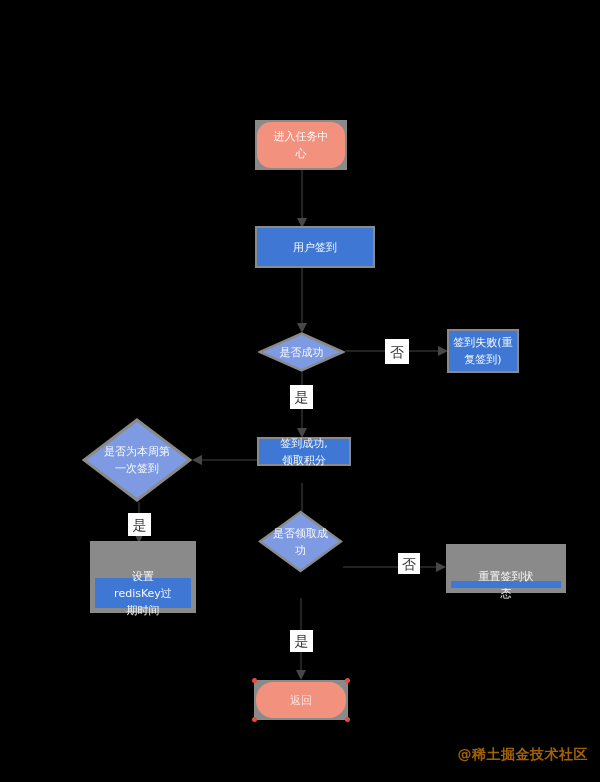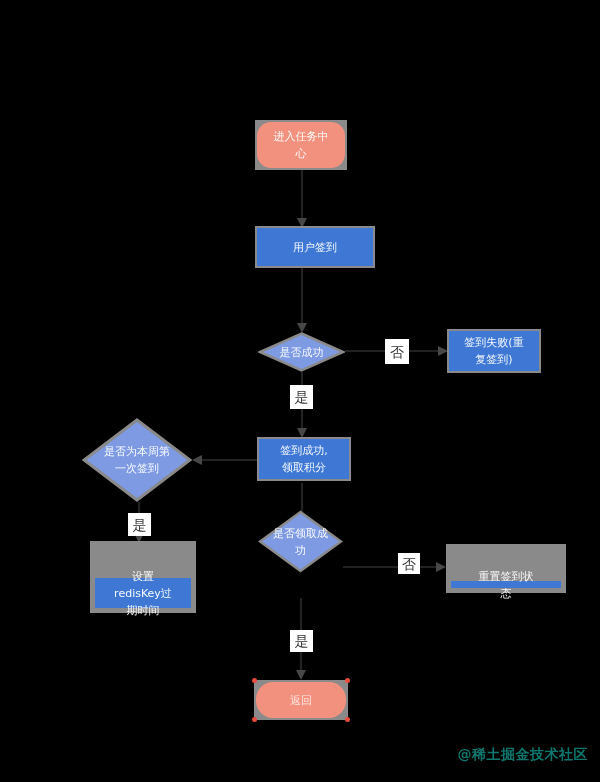--- a/index.html
+++ b/index.html
@@ -24,22 +24,22 @@
   
   .diamond{position:absolute;}
   .diamond svg{position:absolute;left:0;top:0;width:100%;height:100%;display:block;}
   .diamond .node-label{
     position:absolute;inset:0;display:flex;align-items:center;justify-content:center;
   }
   
   .n-start{left:255px;top:120px;width:92px;height:50px;}
   .n-user-checkin{left:255px;top:226px;width:120px;height:42px;}
   .n-is-success{left:258px;top:332px;width:87px;height:40px;}
-  .n-checkin-failed{left:447px;top:329px;width:94px;height:44px;}
-  .n-checkin-success{left:257px;top:437px;width:94px;height:44px;padding-left:8px;}
+  .n-checkin-failed{left:447px;top:329px;width:72px;height:44px;}
+  .n-checkin-success{left:257px;top:437px;width:94px;height:29px;padding-left:8px;}
   .n-first-week{left:82px;top:418px;width:110px;height:84px;}
   .n-set-redis{left:90px;top:541px;width:106px;height:72px;}
   .n-claim-success{left:258px;top:510px;width:85px;height:63px;}
   .n-reset-checkin{left:446px;top:544px;width:120px;height:49px;}
   .n-return{left:254px;top:680px;width:94px;height:40px;}
   .n-return .node-inner{border-radius:17px;background:#F2917E;}
   .n-return .node-label{opacity:0.8;}
   
   .handle{position:absolute;width:5px;height:5px;background:#E74C3C;border-radius:50%;}
   .handle.tl{left:-2px;top:-2px;}
@@ -53,21 +53,21 @@
     position:absolute;background:#FFFFFF;color:#333333;font-size:14px;line-height:1;
     display:flex;align-items:center;justify-content:center;
   }
   .el-yes1{left:290px;top:385px;width:23px;height:24px;}
   .el-no1{left:385px;top:339px;width:24px;height:25px;}
   .el-yes2{left:128px;top:513px;width:23px;height:23px;}
   .el-no2{left:398px;top:553px;width:22px;height:21px;}
   .el-yes3{left:290px;top:630px;width:23px;height:22px;}
   
   .watermark{
-    position:absolute;right:12px;bottom:18px;color:#0f766e;font-size:14px;
+    position:absolute;right:12px;bottom:18px;color:#a16207;font-size:14px;
     font-weight:bold;letter-spacing:0.5px;text-shadow:0 0 2px #000;
   }
 </style>
 </head>
 <body>
 
 <div id="canvas">
 
   <svg id="edges" viewBox="0 0 600 782">
     <g stroke="#222222" stroke-width="2.2" fill="none">

